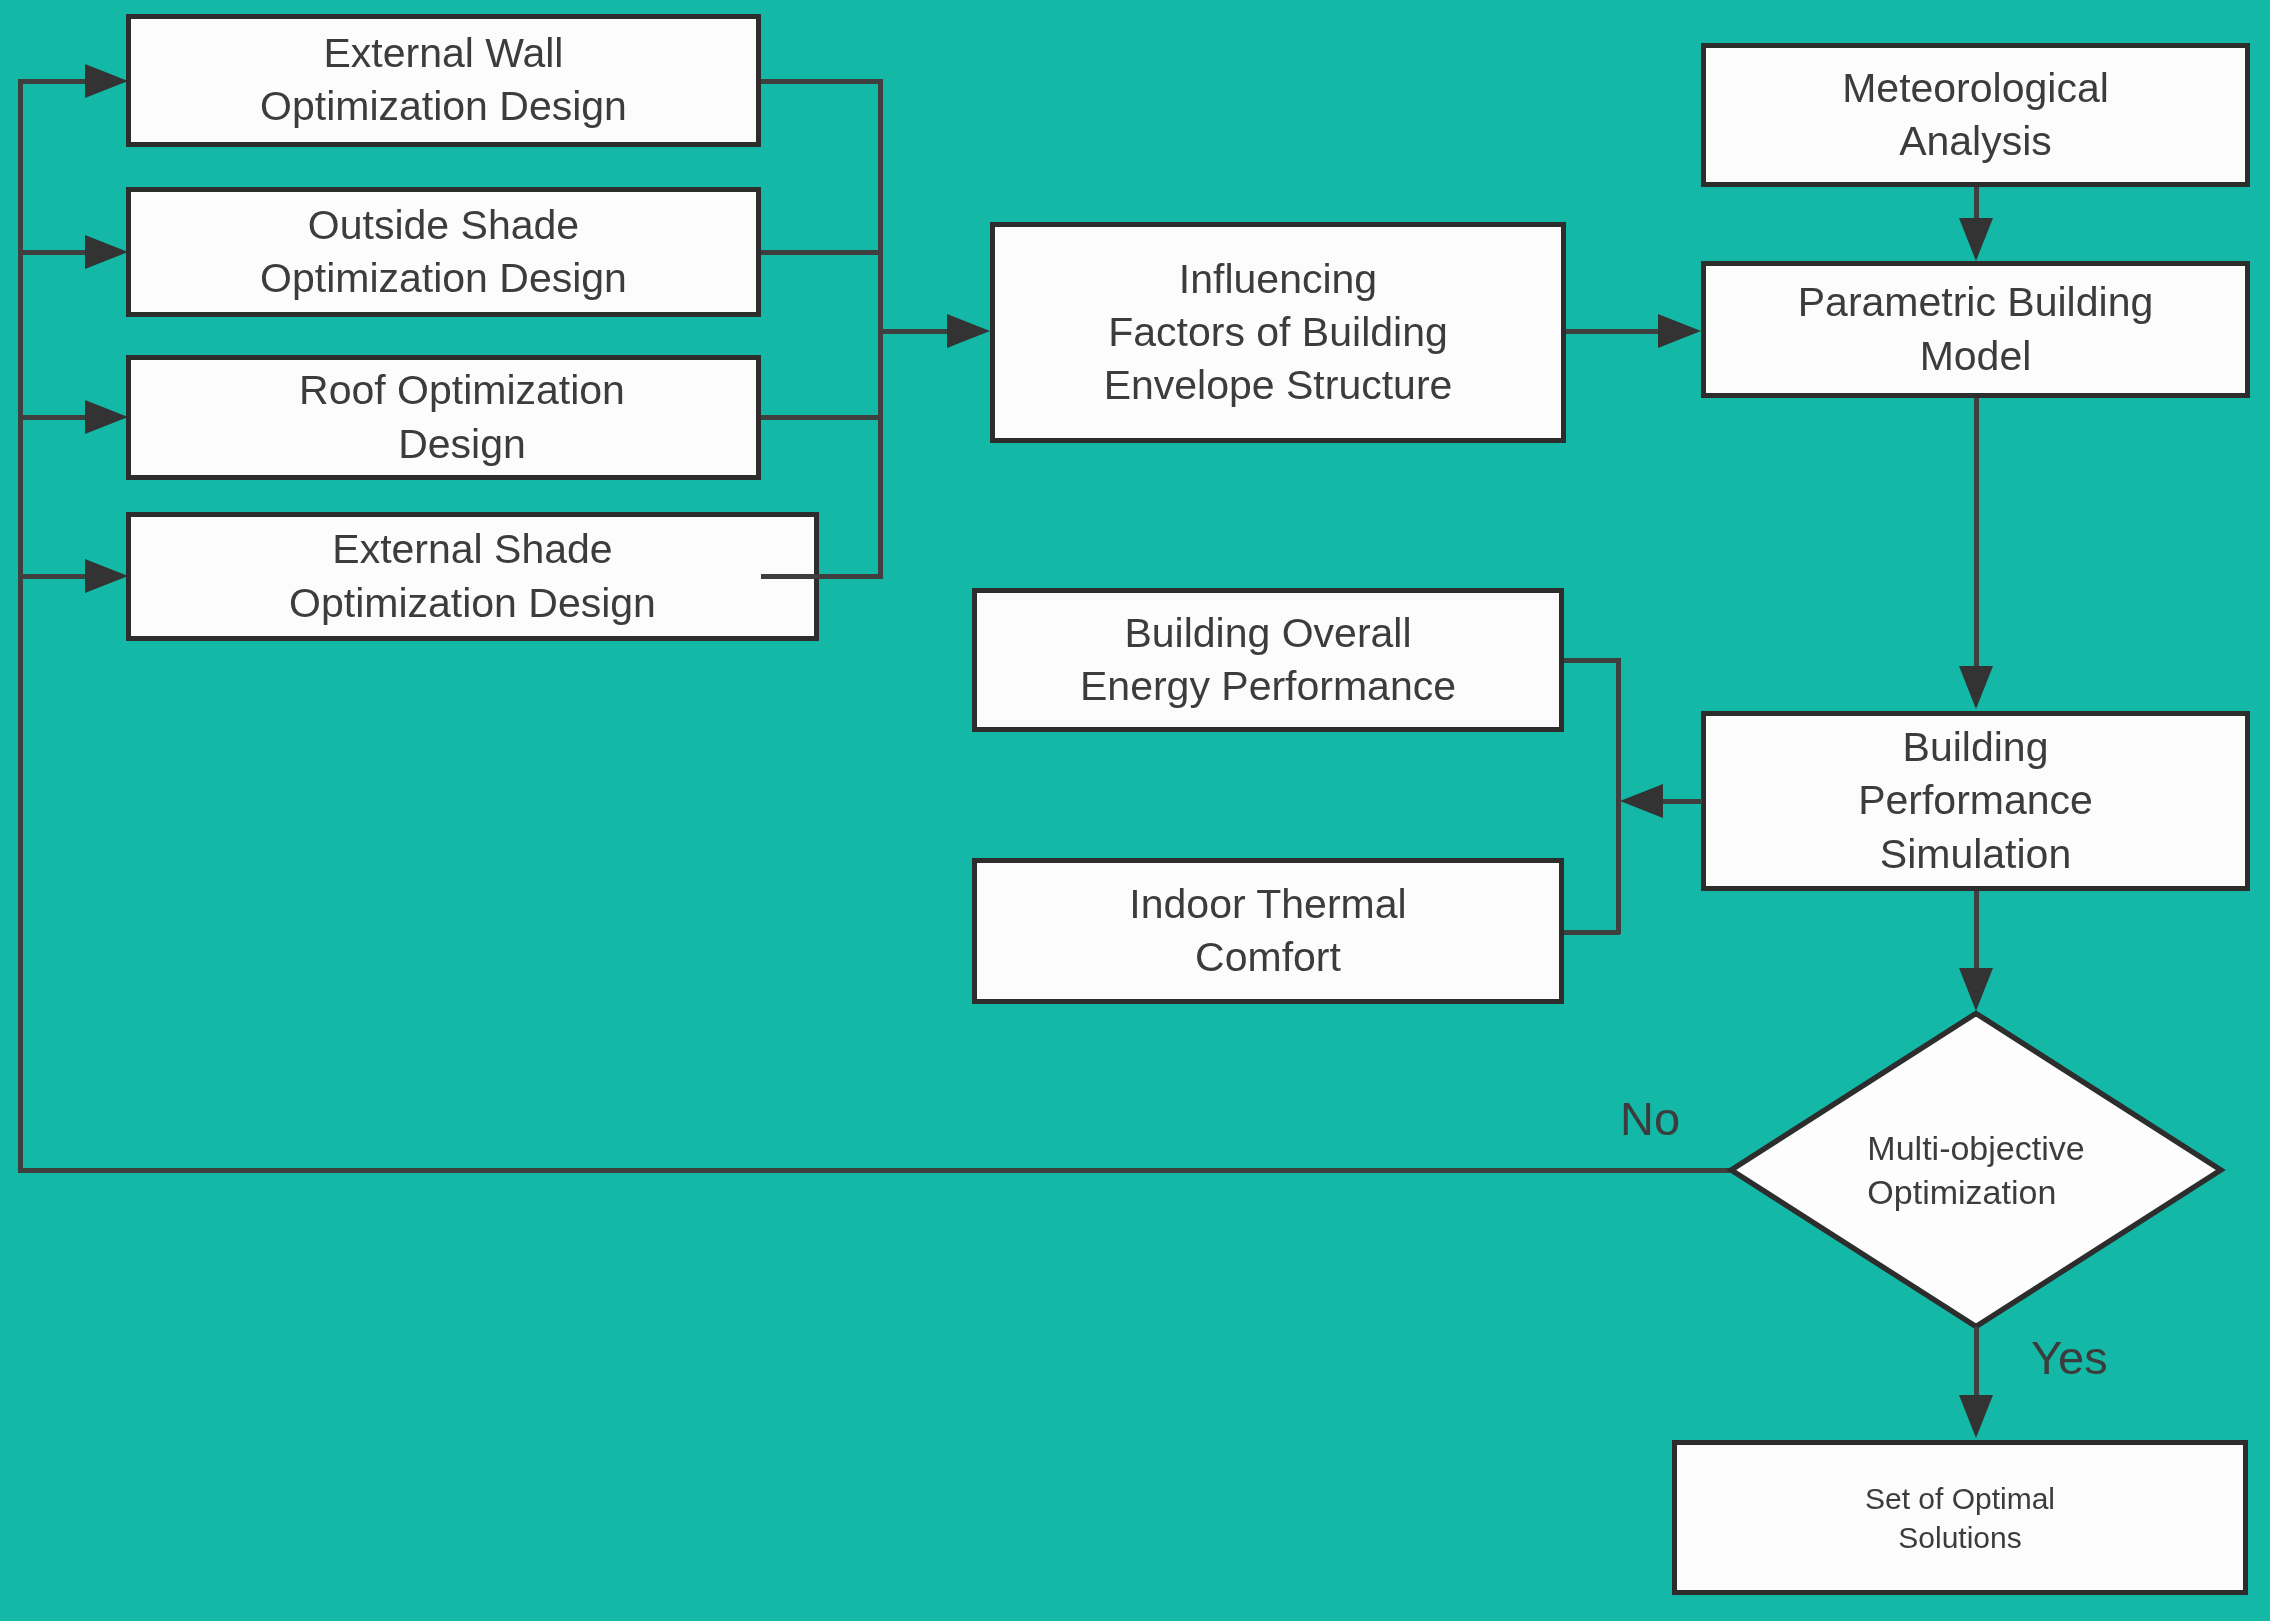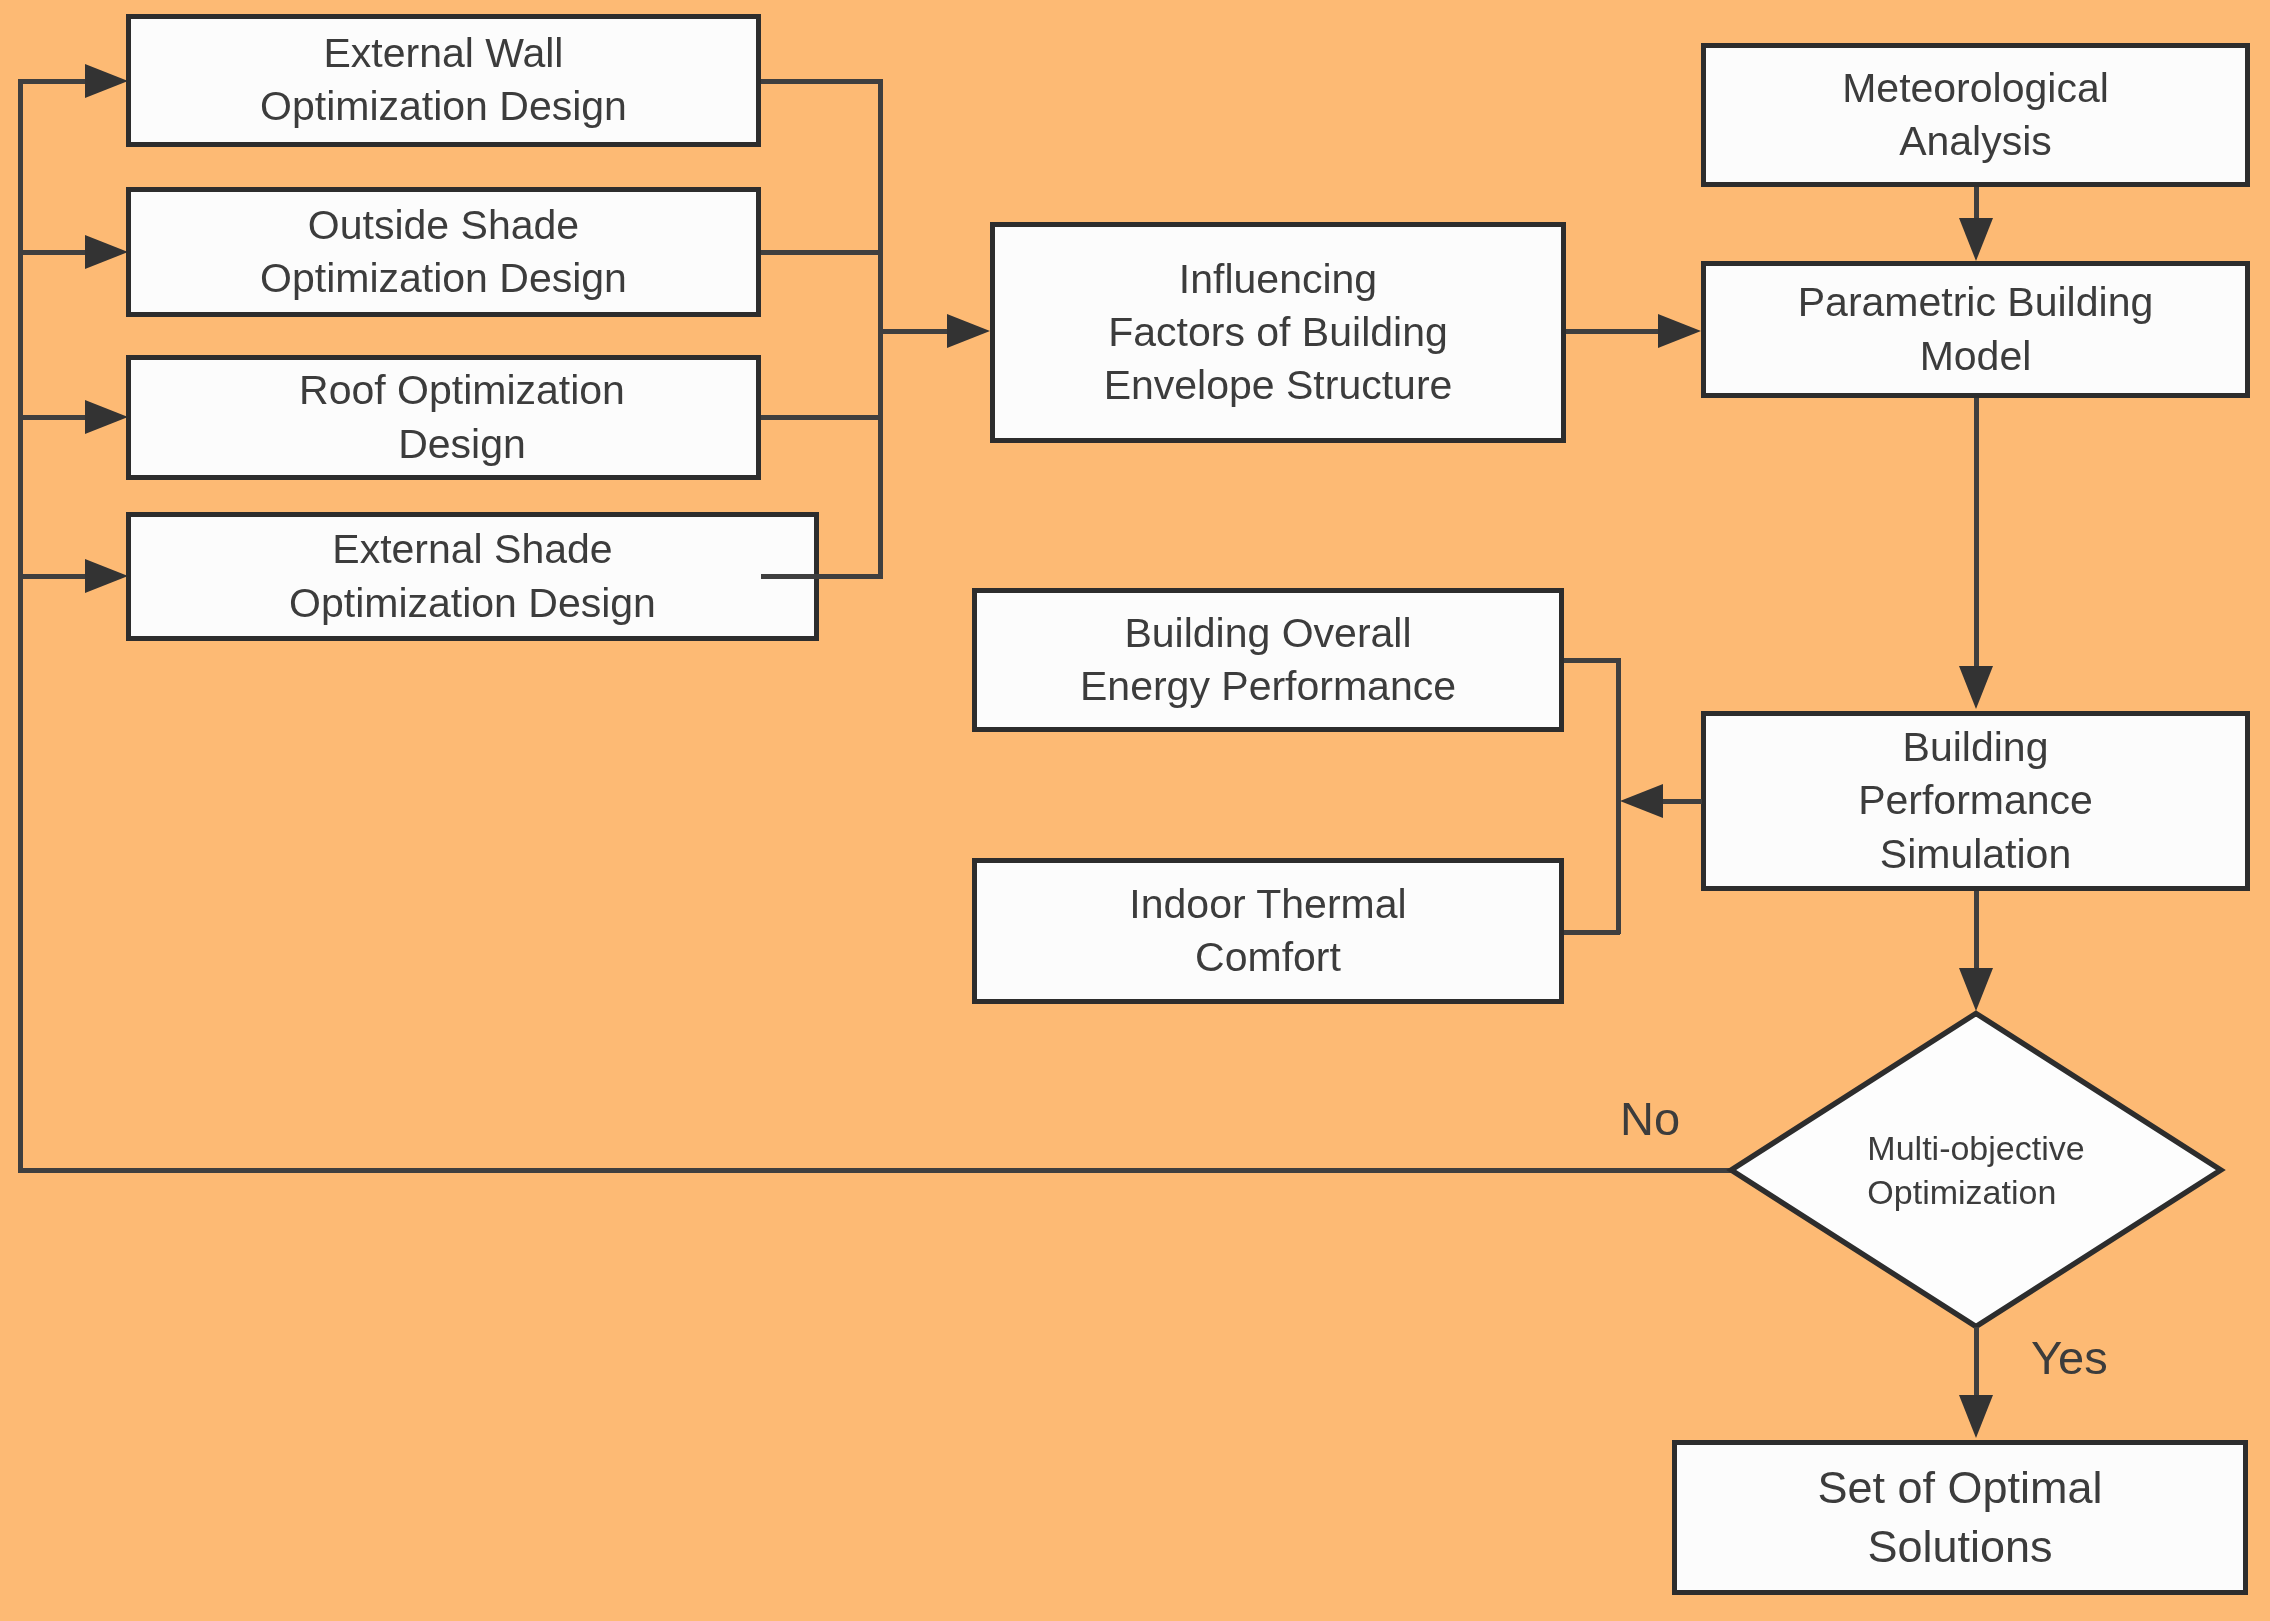--- a/index.html
+++ b/index.html
@@ -4,21 +4,21 @@
 <style>
   html, body {
     margin: 0;
     padding: 0;
     background: #ffffff;
   }
   .canvas {
     position: relative;
     width: 2270px;
     height: 1621px;
-    background: #fdba74;
+    background: #14b8a6;
     font-family: "Liberation Sans", sans-serif;
     overflow: hidden;
   }
   .node {
     position: absolute;
     box-sizing: border-box;
     background: #fcfcfc;
     border: 5.4px solid #2d2d2d;
     display: flex;
     align-items: center;
@@ -175,17 +175,17 @@
 Optimization</div>
   </div>
 
   <div class="branch-label" style="left:1620px; top:1091px;">No</div>
 
   <div class="vline" style="left:1974px; top:1327px; height:72px;"></div>
   <div class="arr down" style="left:1959px; top:1395px;"></div>
 
   <div class="branch-label" style="left:2031px; top:1330px;">Yes</div>
 
-  <div class="node" style="left:1672px; top:1440px; width:576px; height:155px; font-size:45px;">Set of Optimal
+  <div class="node" style="left:1672px; top:1440px; width:576px; height:155px; font-size:30px;">Set of Optimal
 Solutions</div>
 
 </div>
 
 
 </body></html>

